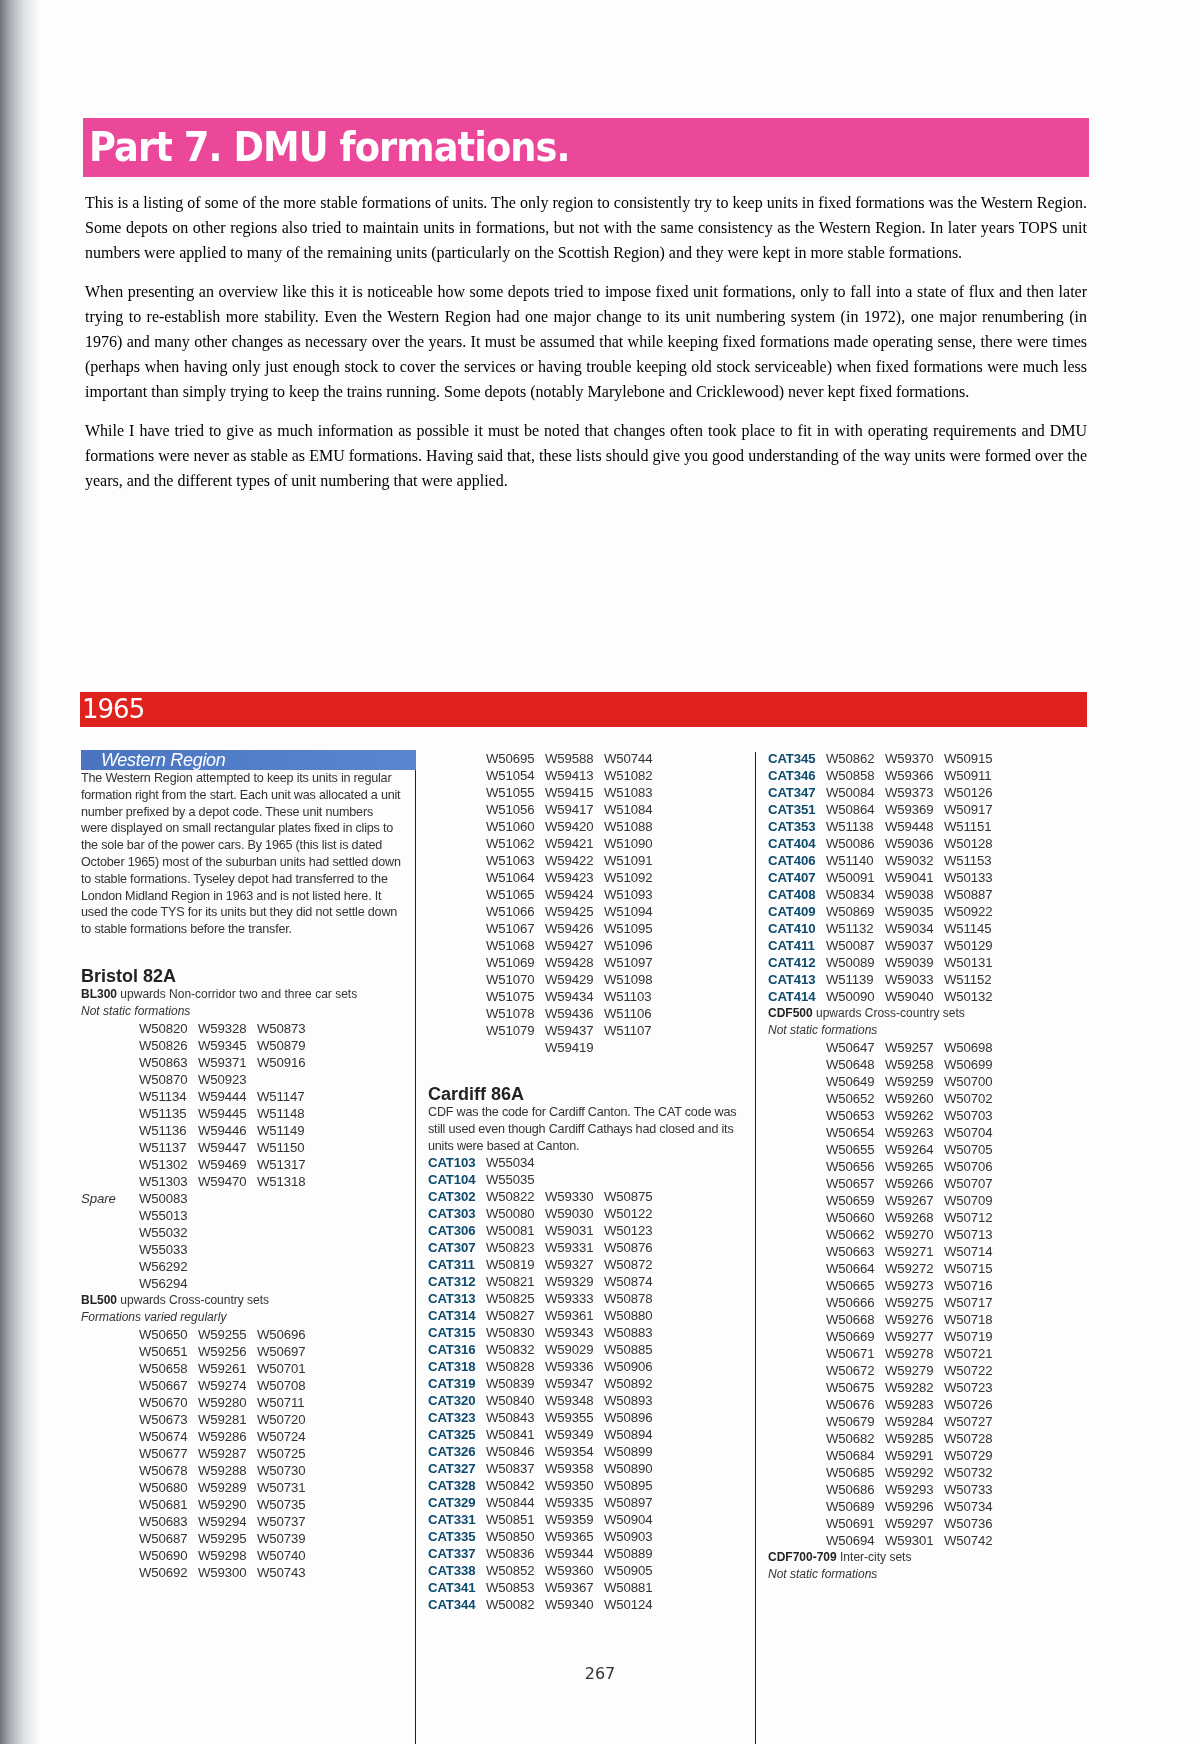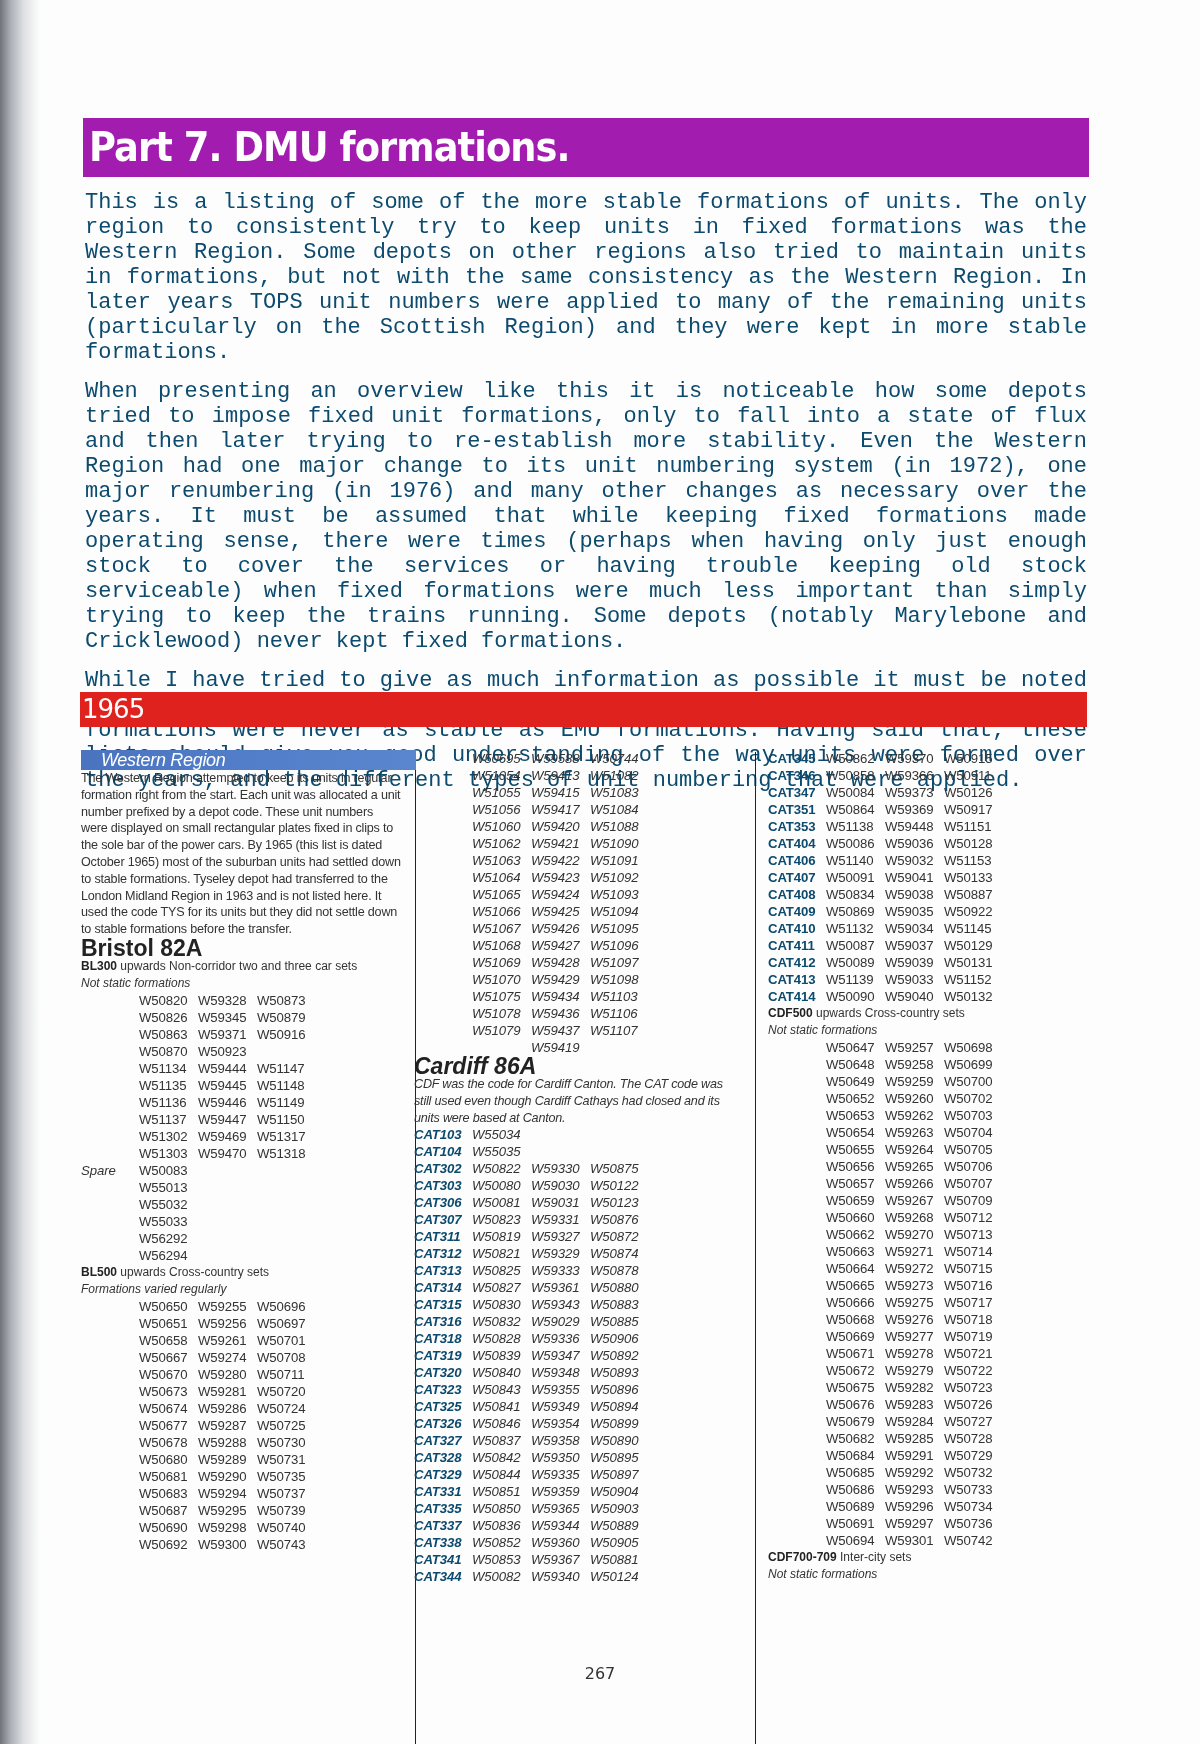--- a/index.html
+++ b/index.html
@@ -7,59 +7,59 @@
     width:1200px; height:1744px; position:relative; overflow:hidden;
     background:#fdfdfd;
     font-family:"Liberation Sans", sans-serif; color:#222;
   }
   .spine {
     position:absolute; left:0; top:0; width:40px; height:1744px;
     background:linear-gradient(to right, #6f7278 0%, #a9adb3 25%, #dfe1e4 60%, #fdfdfd 100%);
   }
   .title-bar {
     position:absolute; left:83px; top:118px; width:1006px; height:59px;
-    background:#a21caf; box-sizing:border-box; padding-left:6px;
+    background:#ec4899; box-sizing:border-box; padding-left:6px;
   }
   .title-bar span {
     font-family:"DejaVu Sans", sans-serif; font-weight:bold; font-size:40px;
     color:#fff; line-height:59px; letter-spacing:-1px;
     display:inline-block; transform:scaleX(0.92); transform-origin:left center;
   }
   .intro {
     position:absolute; left:85px; top:190px; width:1002px;
-    font-family:Liberation Mono, monospace; font-size:22px; line-height:25px;
-    color:#0c4a6e; text-align:justify;
+    font-family:Liberation Serif, serif; font-size:16px; line-height:25px;
+    color:#000000; text-align:justify;
   }
   .intro p { margin:0 0 14px 0; }
   .year-bar {
     position:absolute; left:80px; top:692px; width:1007px; height:35px;
     background:#e0221f;
   }
   .year-bar span {
     font-family:"DejaVu Sans", sans-serif; font-weight:normal; font-size:26px;
     color:#fff; line-height:35px; padding-left:2px; letter-spacing:-1px;
   }
   .col {
     position:absolute; top:750px;
     font-size:13.2px; line-height:17px; color:#333;
   }
   .col-1 { left:81px; width:320px; }
-  .col-2 { left:414px; width:320px;font-style:italic; }
+  .col-2 { left:428px; width:320px; }
   .col-3 { left:768px; width:320px; }
   .divider { position:absolute; width:1px; background:#222; }
   .div-1 { left:415px; top:752px; height:1075px; }
   .div-2 { left:755px; top:752px; height:1075px; }
   .region-head {
     background:linear-gradient(to right, #4a74c0, #5a86d0);
     color:#fff; font-style:italic; font-size:18px; line-height:20px;
     height:20px; padding-left:20px; width:315px;
     letter-spacing:-0.3px;
   }
   .note { font-size:12.6px; line-height:16.8px; color:#333; width:320px; letter-spacing:-0.2px; }
-  .depot { font-weight:bold; font-size:23px; line-height:20px; margin-top:0; color:#222; }
+  .depot { font-weight:bold; font-size:18px; line-height:20px; margin-top:28px; color:#222; }
   .setline { font-size:12px; line-height:17px; }
   .setline b { color:#222; }
   .italic { font-style:italic; }
   .row { white-space:pre; height:17px; letter-spacing:-0.1px; }
   .row .lbl { display:inline-block; width:58px; }
   .row .lbl.b { font-weight:bold; color:#0c4a6e; }
   .row .lbl.i { font-style:italic; }
   .row .c { display:inline-block; width:59px; }
   .page-num {
     position:absolute; left:560px; top:1664px; width:80px; text-align:center;

